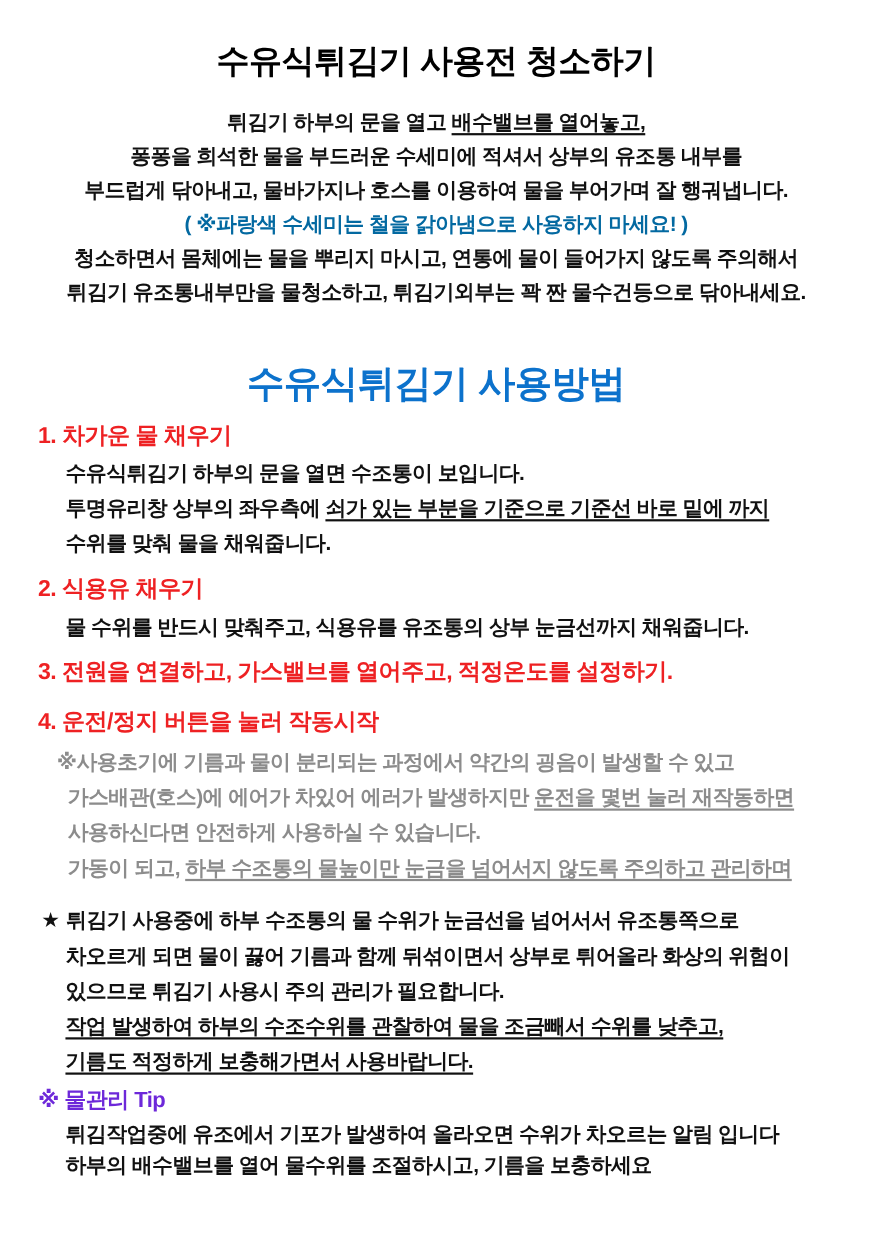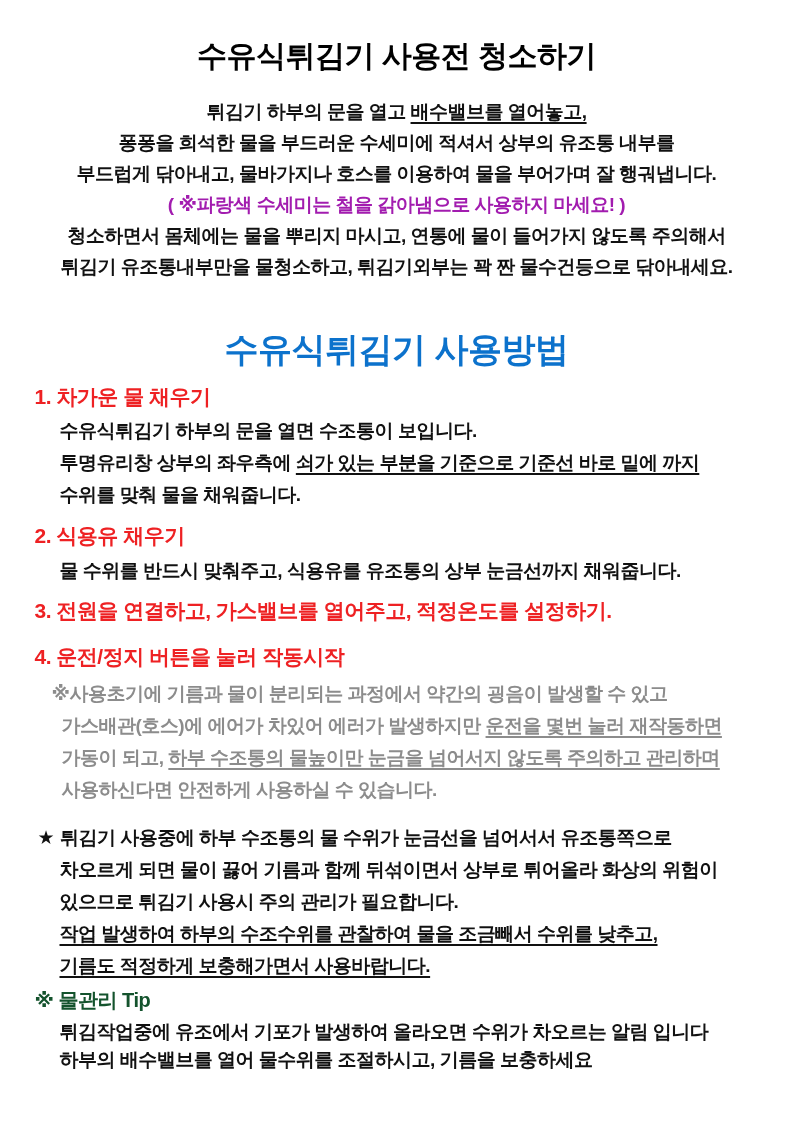--- a/index.html
+++ b/index.html
@@ -21,21 +21,21 @@
 
   
   .title1 {
     font-size: 30px;
     line-height: 40px;
     text-align: center;
     margin: 6px 0 20px 0;
     color: #000000;
   }
   .sec1 .line { font-size: 19px; line-height: 31px; text-align: center; }
-  .orange-line { color: #a21caf; }
+  .orange-line { color: #0369a1; }
 
   
   .u {
     text-decoration: underline;
     text-underline-offset: 4px;
     text-decoration-thickness: 1.5px;
   }
 
   
   .title2 {
@@ -64,21 +64,21 @@
   .gray-note .line { font-size: 19px; line-height: 32px; }
   .gray-note .cont { padding-left: 10px; }
 
   
   .warning { margin-left: 3px; margin-top: 16px; }
   .warning .line { font-size: 19px; line-height: 32px; }
   .warning .cont { padding-left: 22px; }
   .star { display: inline-block; margin-right: 6px; }
 
   
-  .tip-heading { color: #14532d; font-size: 20px; line-height: 26px; margin-top: 5px; white-space: nowrap; }
+  .tip-heading { color: #6d28d9; font-size: 20px; line-height: 26px; margin-top: 5px; white-space: nowrap; }
   .tip-body { margin-left: 25px; margin-top: 5px; }
   .tip-body .line { font-size: 19px; line-height: 28px; }
 </style>
 </head>
 <body>
 
 <div class="page">
 
   <div class="title1 line">수유식튀김기 사용전 청소하기</div>
 
@@ -106,22 +106,22 @@
     <div class="step-body body-step2">
       <p class="line">물 수위를 반드시 맞춰주고, 식용유를 유조통의 상부 눈금선까지 채워줍니다.</p>
     </div>
 
     <div class="step-heading h-step3">3. 전원을 연결하고, 가스밸브를 열어주고, 적정온도를 설정하기.</div>
 
     <div class="step-heading h-step4">4. 운전/정지 버튼을 눌러 작동시작</div>
     <div class="gray-note">
       <p class="line">※사용초기에 기름과 물이 분리되는 과정에서 약간의 굉음이 발생할 수 있고</p>
       <p class="line cont"><span>가스배관(호스)에 에어가 차있어 에러가 발생하지만 </span><span class="u">운전을 몇번 눌러 재작동하면</span></p>
+      <p class="line cont">사용하신다면 안전하게 사용하실 수 있습니다.</p>
       <p class="line cont"><span>가동이 되고, </span><span class="u">하부 수조통의 물높이만 눈금을 넘어서지 않도록 주의하고 관리하며</span></p>
-      <p class="line cont">사용하신다면 안전하게 사용하실 수 있습니다.</p>
     </div>
   </div>
 
   <div class="warning">
     <p class="line"><span class="star">★</span><span>튀김기 사용중에 하부 수조통의 물 수위가 눈금선을 넘어서서 유조통쪽으로</span></p>
     <p class="line cont">차오르게 되면 물이 끓어 기름과 함께 뒤섞이면서 상부로 튀어올라 화상의 위험이</p>
     <p class="line cont">있으므로 튀김기 사용시 주의 관리가 필요합니다.</p>
     <p class="line cont u">작업 발생하여 하부의 수조수위를 관찰하여 물을 조금빼서 수위를 낮추고,</p>
     <p class="line cont u">기름도 적정하게 보충해가면서 사용바랍니다.</p>
   </div>

